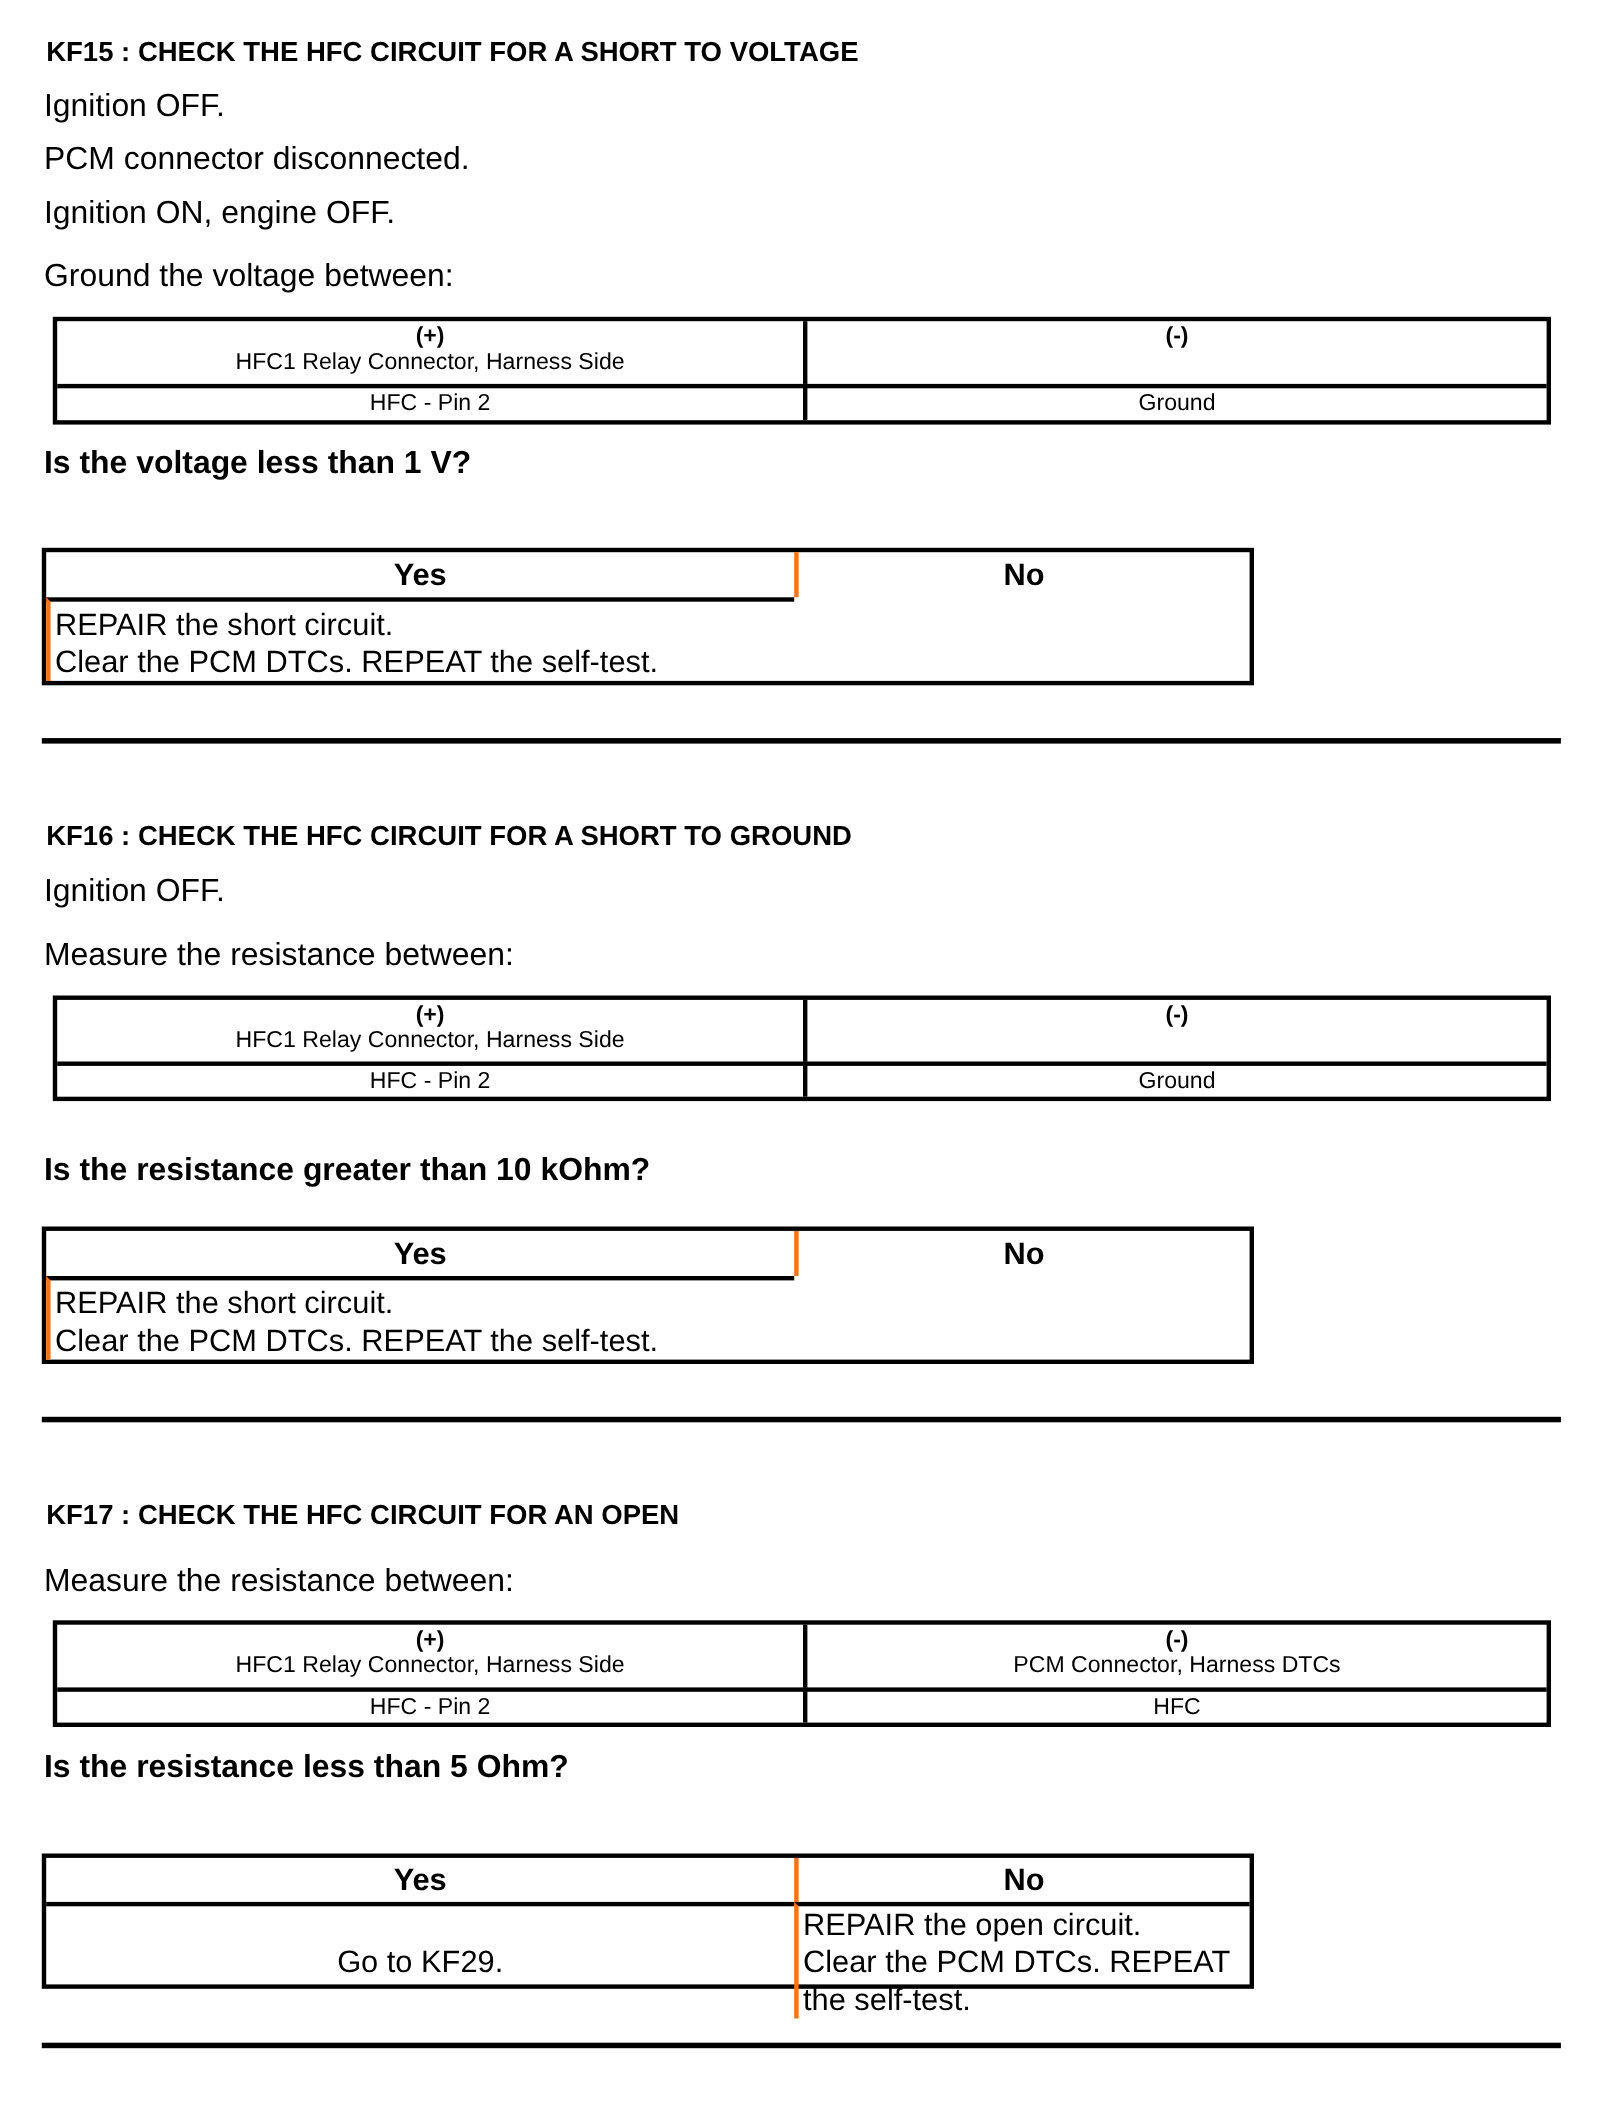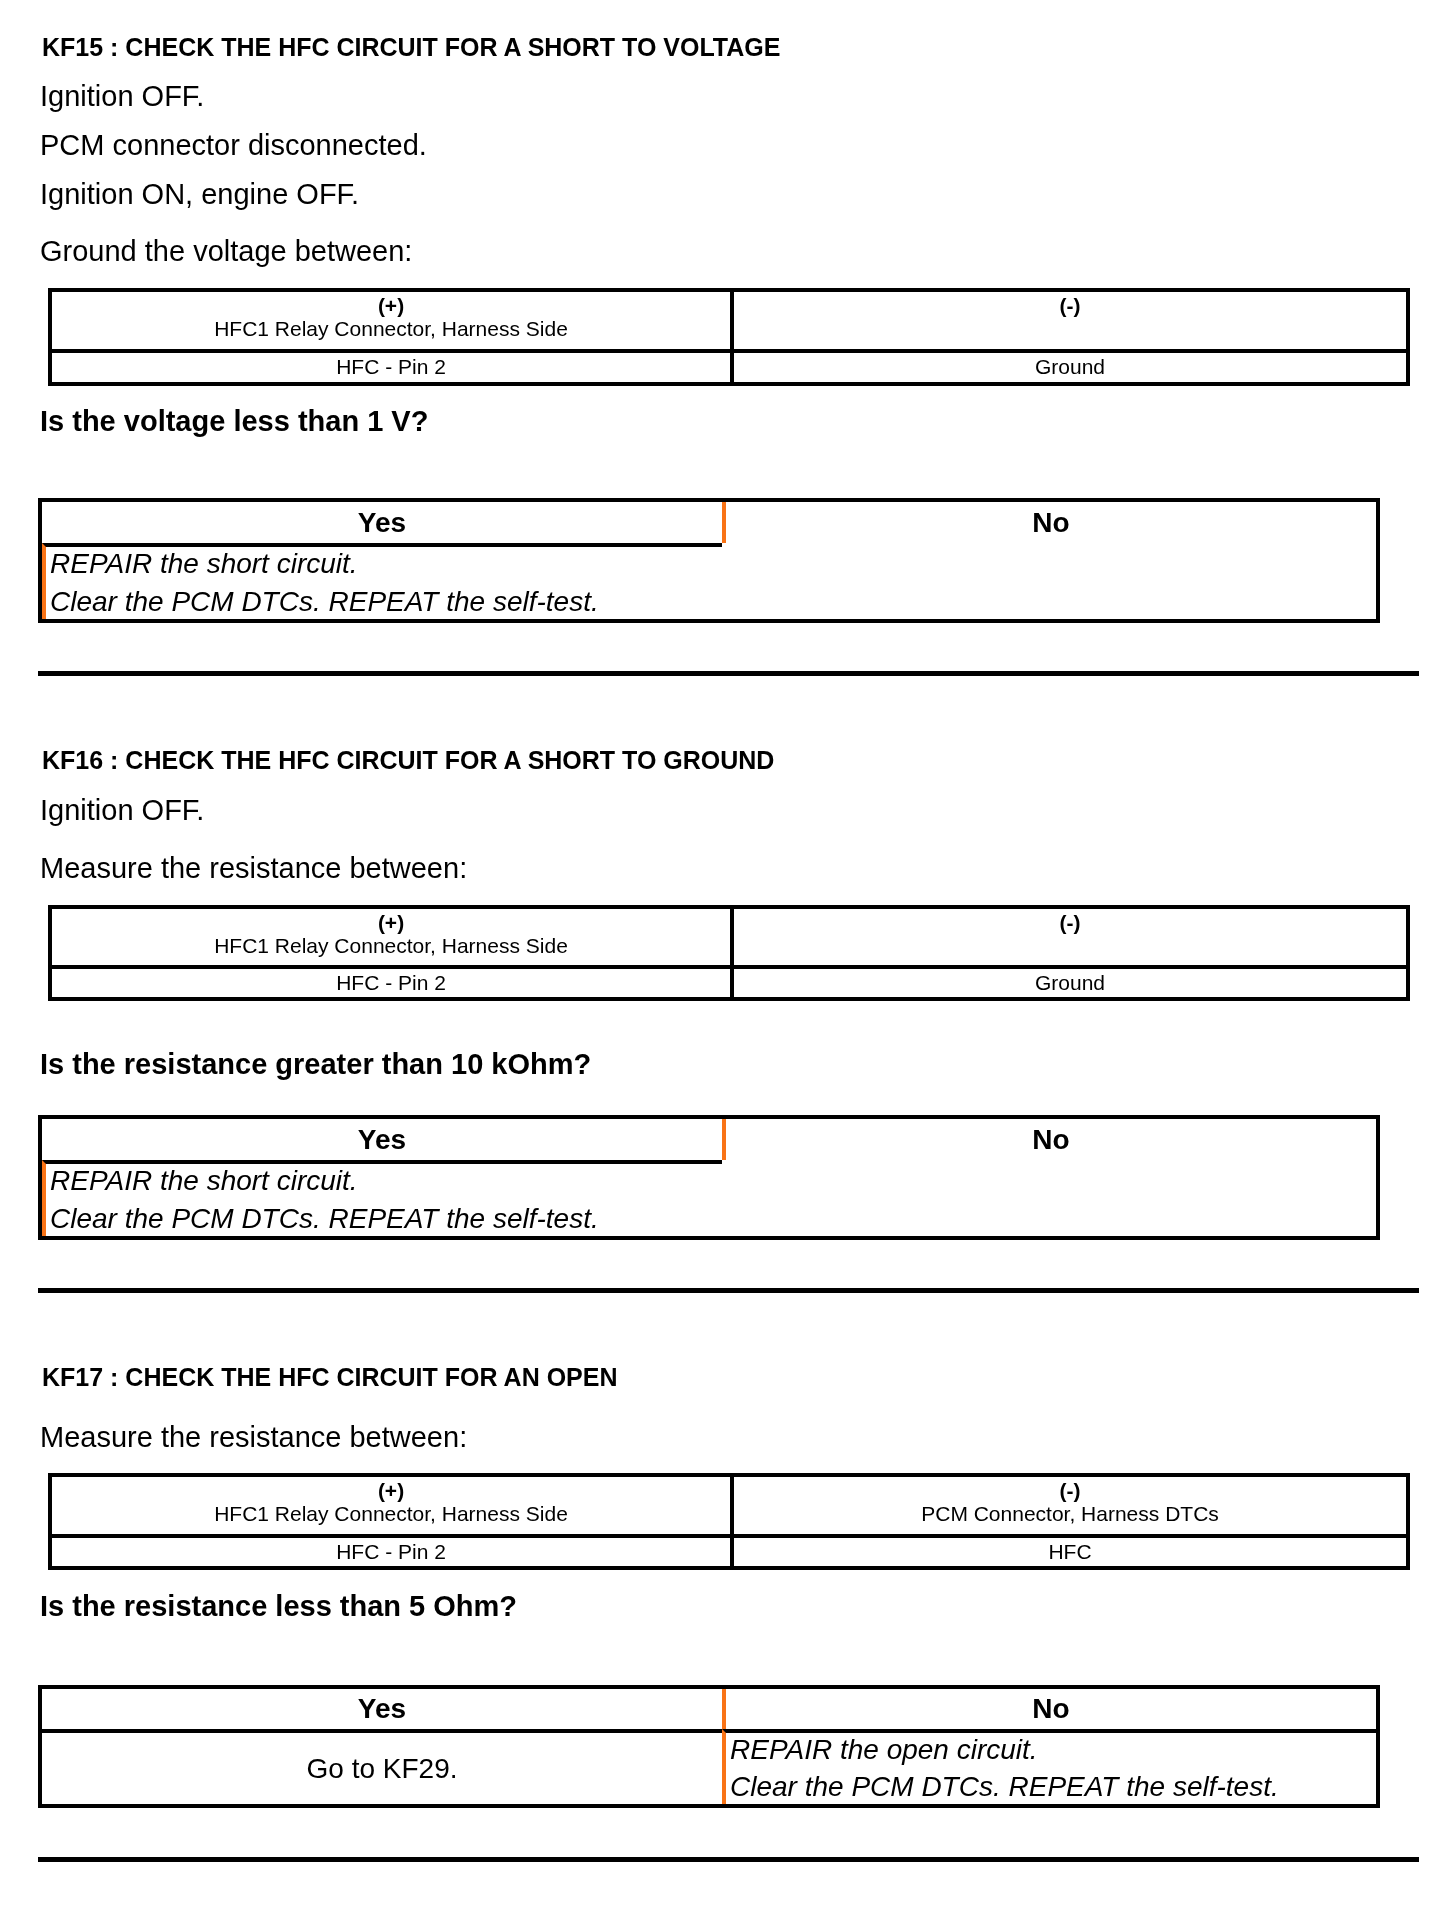--- a/index.html
+++ b/index.html
@@ -10,28 +10,28 @@
   .step { font-size: 29px; left: 40px; }
   .question { font-weight: bold; font-size: 29px; left: 40px; }
   .meas { position: absolute; left: 48px; width: 1362px; border: 4px solid #000;
           box-sizing: border-box; border-collapse: collapse; }
   .meas-grid { position: absolute; inset: 0; display: grid;
                grid-template-columns: 678px 1fr; }
   .mcell { box-sizing: border-box; text-align: center; font-size: 21px; line-height: 23px; overflow: hidden; }
   .mcell.right { border-left: 4px solid #000; }
   .mcell.bottom { border-top: 4px solid #000; }
   .mcell b { font-weight: bold; display: block; }
-  .yn { position: absolute; left: 38px; width: 1342px; border: 4px solid #000; box-sizing: border-box; }
+  .yn { position: absolute; left: 38px; width: 1102px; border: 4px solid #000; box-sizing: border-box; }
   .yn-grid { position: absolute; inset: 0; display: grid; grid-template-columns: 680px 1fr; }
   .ycell { box-sizing: border-box; font-size: 28px; }
   .ycell.head { font-weight: bold; text-align: center; display: flex; align-items: center; justify-content: center; }
   .ycell.right { border-left: 4px solid #f97316; }
   .ycell.body { border-top: 4px solid #000; }
   .ycell.yes-body { display: flex; align-items: center; justify-content: center; }
-  .ycell.no-body { padding-left: 4px; line-height: 34px; display: flex; flex-direction: column; justify-content: space-between; font-style: italic; }
+  .ycell.no-body { padding-left: 4px; line-height: 34px; display: flex; flex-direction: column; justify-content: flex-end; }
   .rule { position: absolute; left: 38px; width: 1381px; height: 5px; background: #000; }
 </style>
 </head>
 <body>
 
 <div class="abs title" style="top:33px">KF15 : CHECK THE HFC CIRCUIT FOR A SHORT TO VOLTAGE</div>
 <div class="abs step" style="top:80px">Ignition OFF.</div>
 <div class="abs step" style="top:129px">PCM connector disconnected.</div>
 <div class="abs step" style="top:178px">Ignition ON, engine OFF.</div>
 <div class="abs step" style="top:235px">Ground the voltage between:</div>

